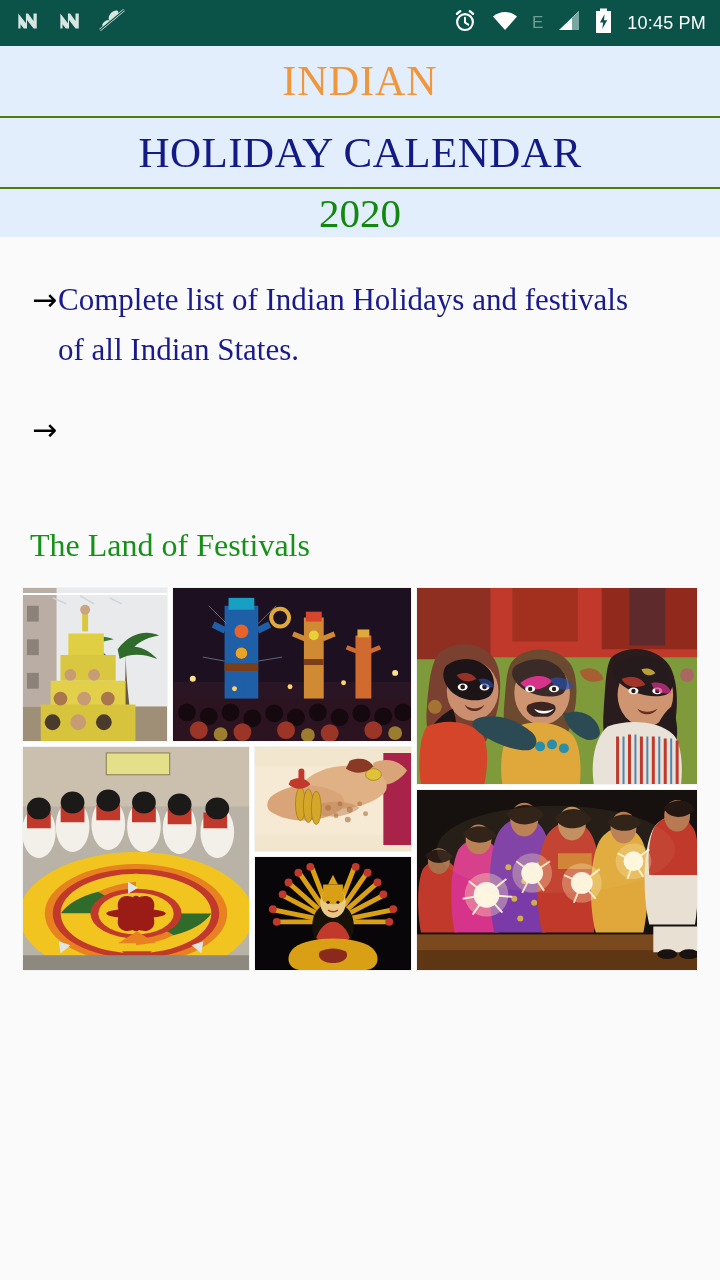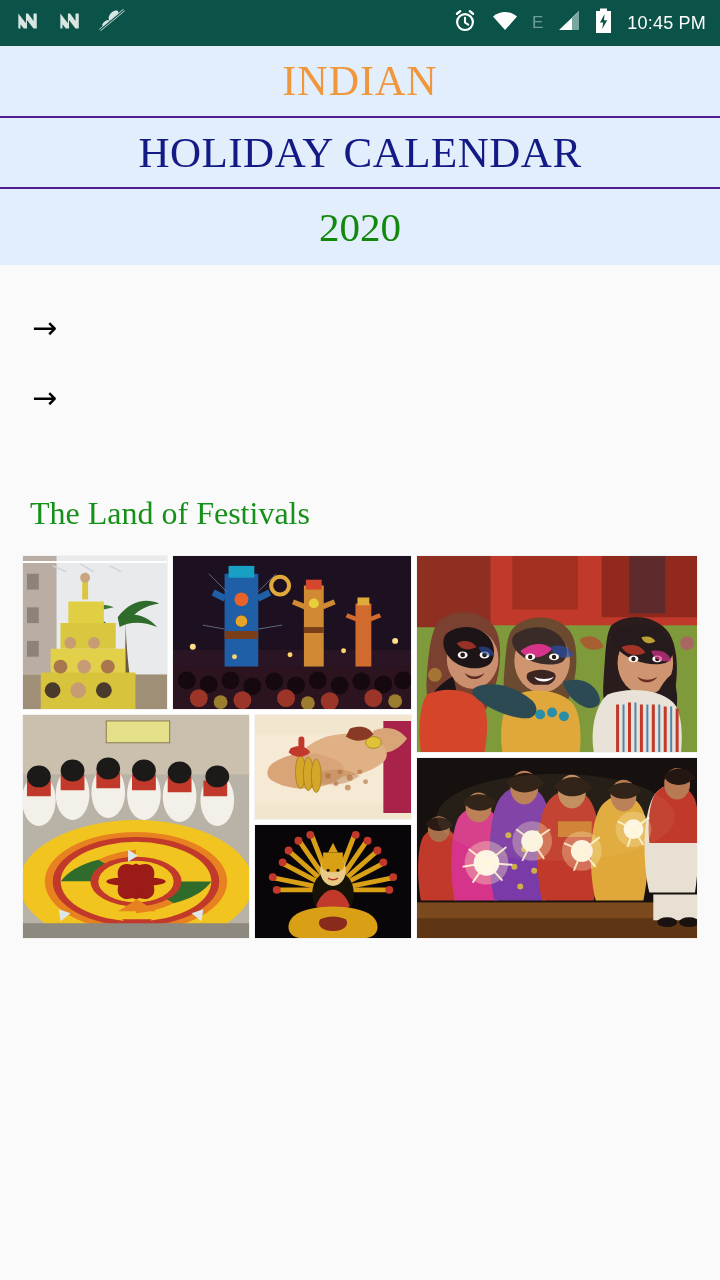--- a/index.html
+++ b/index.html
@@ -43,24 +43,24 @@
   
   .header { background: #ec4899; }
   .band {
     background: #e2eefb;
     width: 100%;
     display: flex;
     align-items: center;
     justify-content: center;
     text-align: center;
   }
-  .band + .band { border-top: 2px solid #4c1d95; }
+  .band + .band { border-top: 2px solid #4d7c0f; }
   .band-1 { height: 70px; }
   .band-2 { height: 71px; }
-  .band-3 { height: 78px; }
+  .band-3 { height: 50px; }
   .title-indian {
     color: #f0963c;
     font-size: 42px;
     letter-spacing: 1px;
     line-height: 1;
   }
   .title-holiday {
     color: #131a86;
     font-size: 43px;
     letter-spacing: 0.5px;
@@ -221,20 +221,21 @@
   <div class="band band-3">
     <span class="title-year">2020</span>
   </div>
 </div>
 
 <div class="content">
 
   <div class="bullet-list">
     <div class="bullet-row">
       <span class="arrow-icon">→</span>
+      <span class="bullet-text">Complete list of Indian Holidays and festivals of all Indian States.</span>
     </div>
     <div class="bullet-row">
       <span class="arrow-icon">→</span>
     </div>
   </div>
 
 
   <div class="section-title">The Land of Festivals</div>
 
   <div class="collage">

